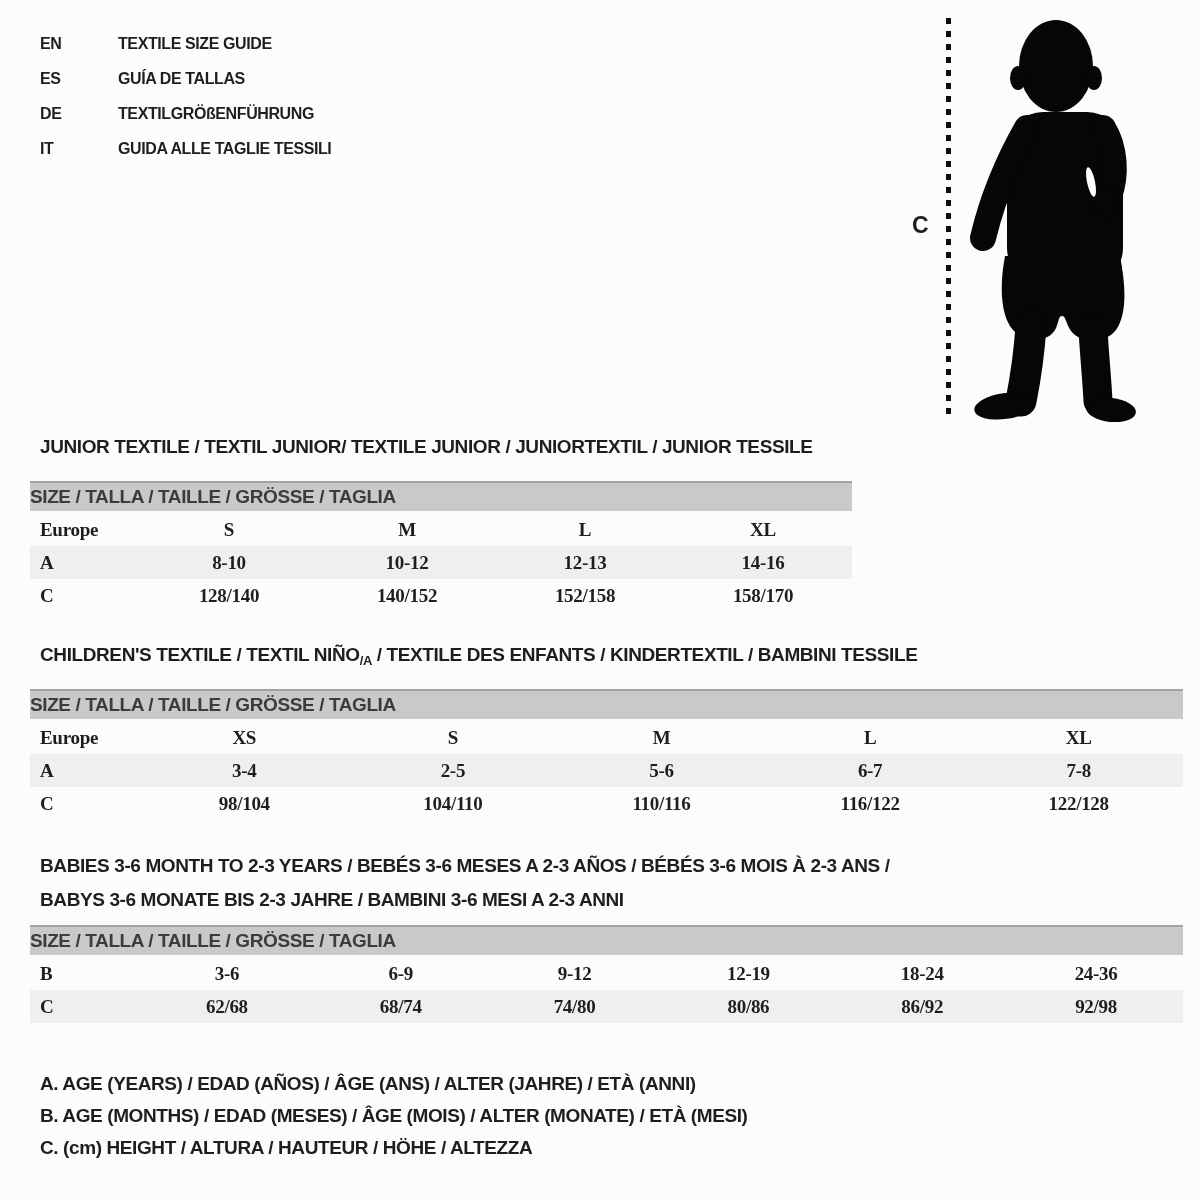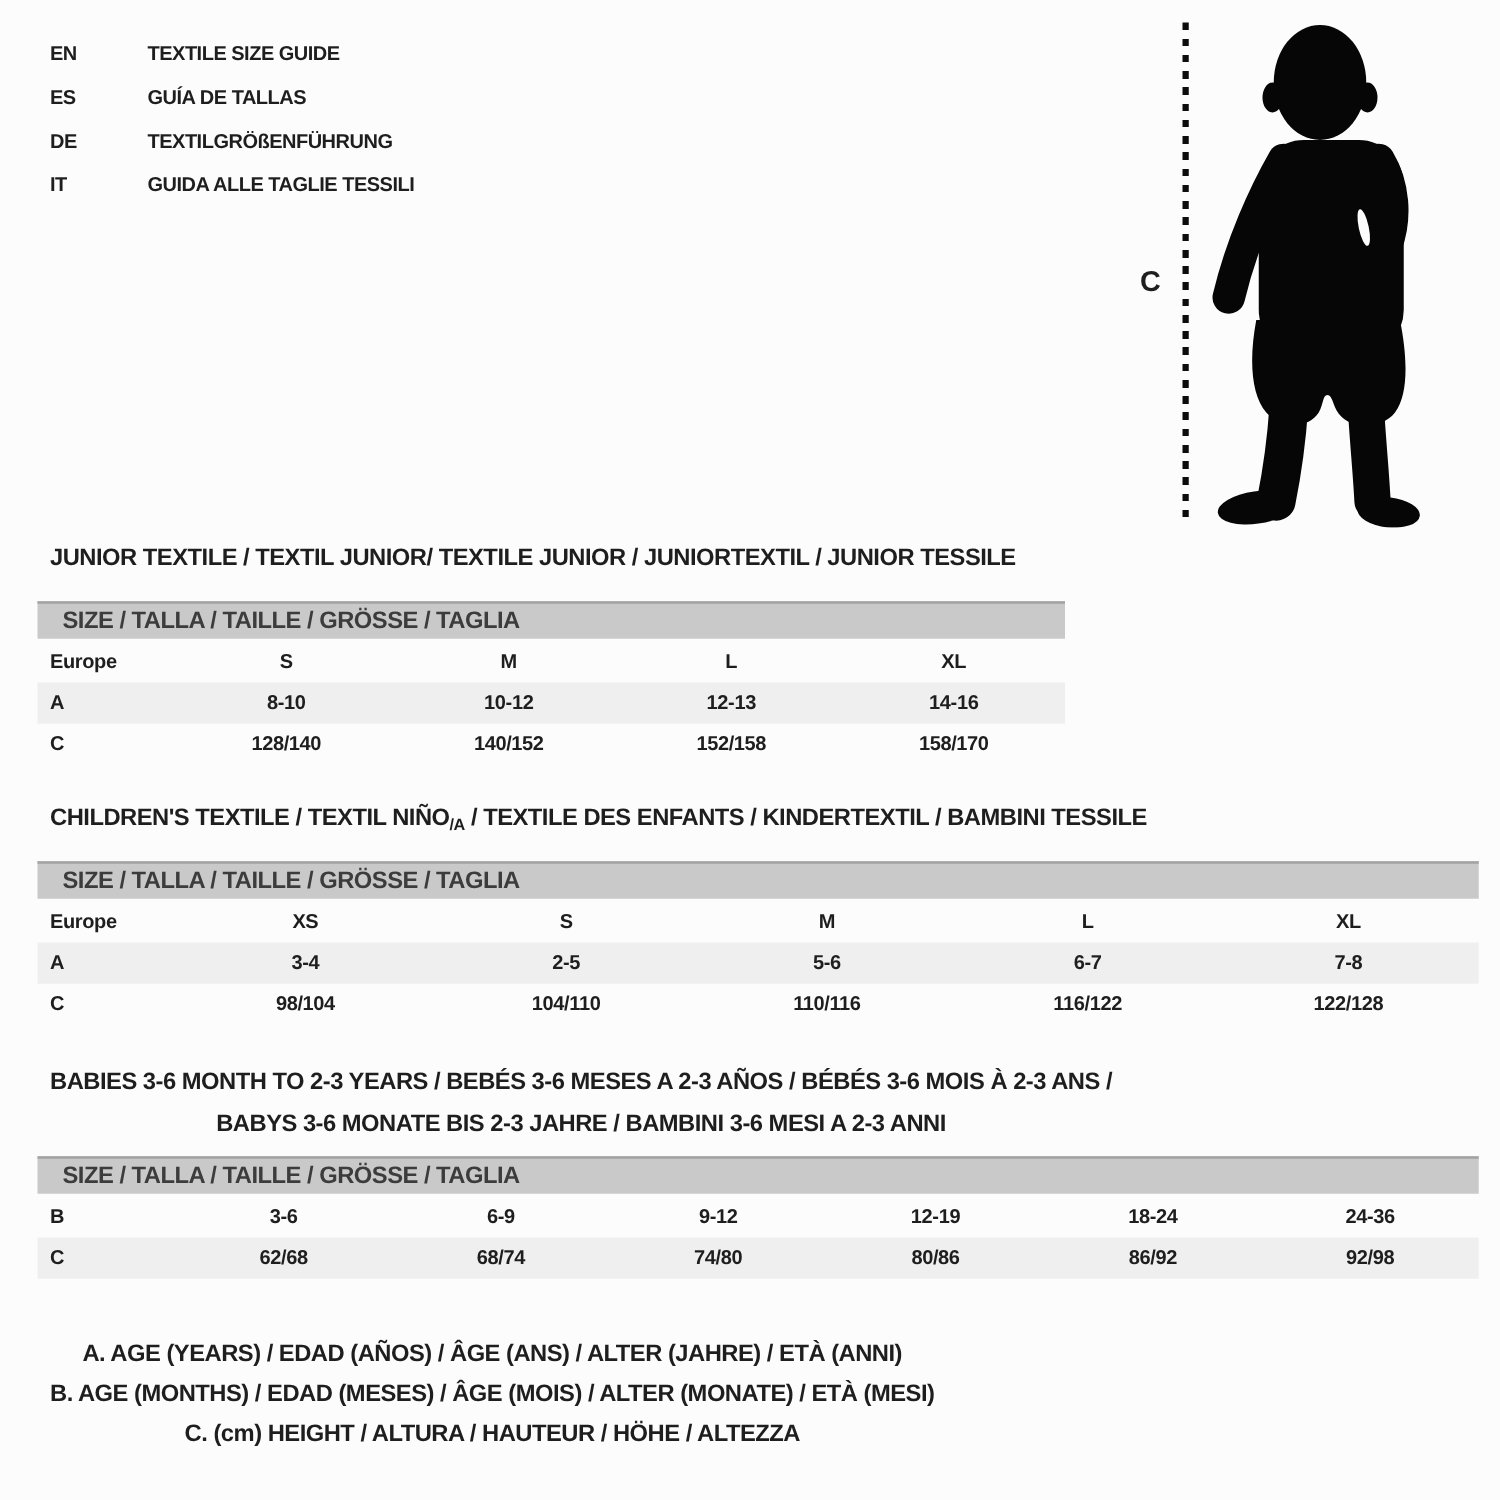--- a/index.html
+++ b/index.html
@@ -34,59 +34,58 @@
     position: absolute; left: 912px; top: 212px;
     font-size: 23px; font-weight: 700;
   }
   .silhouette { position: absolute; left: 963px; top: 16px; }
 
   
   .section-title {
     position: absolute; left: 40px;
     font-size: 19px; font-weight: 700; letter-spacing: -0.4px;
     white-space: nowrap;
-    text-align: center;
   }
   .section-title .sub {
     font-size: 13px; vertical-align: -4px; font-weight: 700;
   }
   .title-junior   { top: 436px; }
   .title-children { top: 644px; }
   .title-babies   { top: 849px; line-height: 34px; }
 
   
   .size-table { position: absolute; left: 30px; }
   .t-junior   { top: 481px; width: 822px; }
   .t-children { top: 689px; width: 1153px; }
   .t-babies   { top: 925px; width: 1153px; }
 
   .size-band {
     height: 30px; line-height: 28px;
     background: #c9c9c9;
     border-top: 2px solid #a3a3a3;
     margin-bottom: 2px;
-    padding-left: 20px;
+    padding-left: 0;
     font-size: 19px; font-weight: 700; letter-spacing: -0.4px;
     color: #3c3c3c;
     white-space: nowrap; overflow: hidden;
   }
   .trow {
     display: grid; height: 33px; align-items: center;
-    font-size: 16px; font-weight: 700; letter-spacing: -0.3px;
+    font-size: 19px; font-weight: 700; letter-spacing: -0.3px; font-family: Liberation Serif, serif;
   }
   .cols4 { grid-template-columns: 110px repeat(4, 1fr); }
   .cols5 { grid-template-columns: 110px repeat(5, 1fr); }
   .cols6 { grid-template-columns: 110px repeat(6, 1fr); }
   .row-gray  { background: #efefef; }
   .row-white { background: transparent; }
   .lbl  { padding-left: 10px; text-align: left; }
   .cell { text-align: center; }
 
   
-  .legend { position: absolute; left: 40px; top: 1068px; text-align: center; }
+  .legend { position: absolute; left: 40px; top: 1068px; }
   .legend-line {
     height: 32px; line-height: 32px;
     font-size: 19px; font-weight: 700; letter-spacing: -0.4px;
     white-space: nowrap;
   }
 </style>
 </head>
 <body>
 
 <section class="lang-header">

